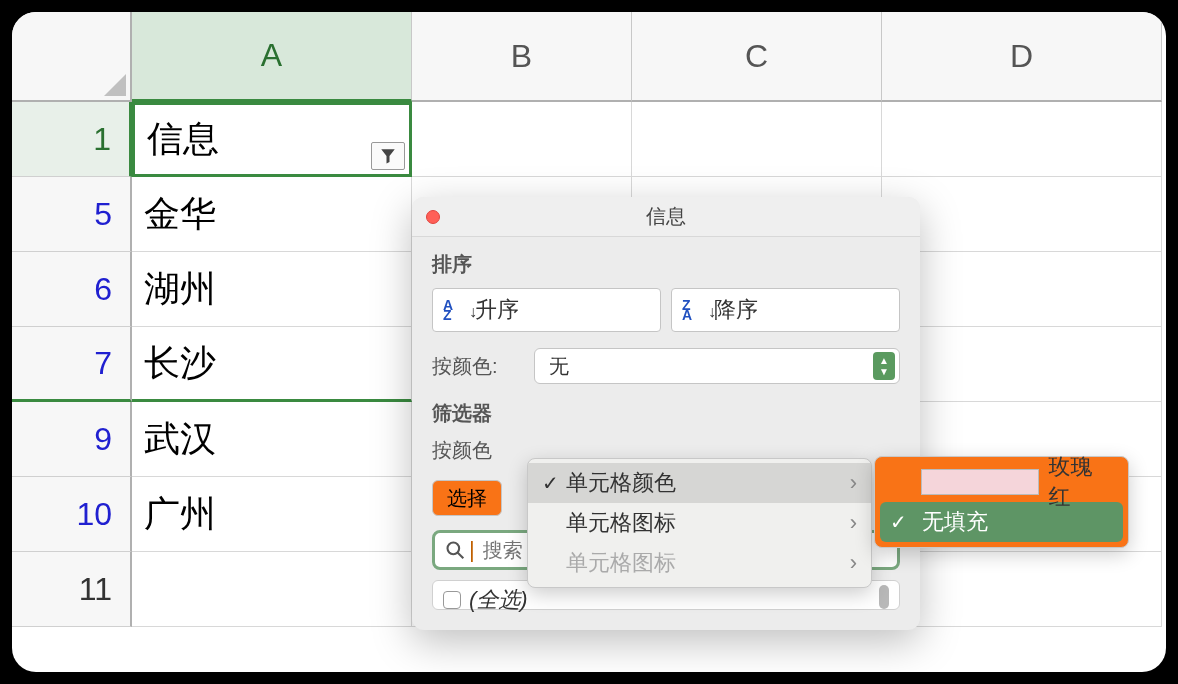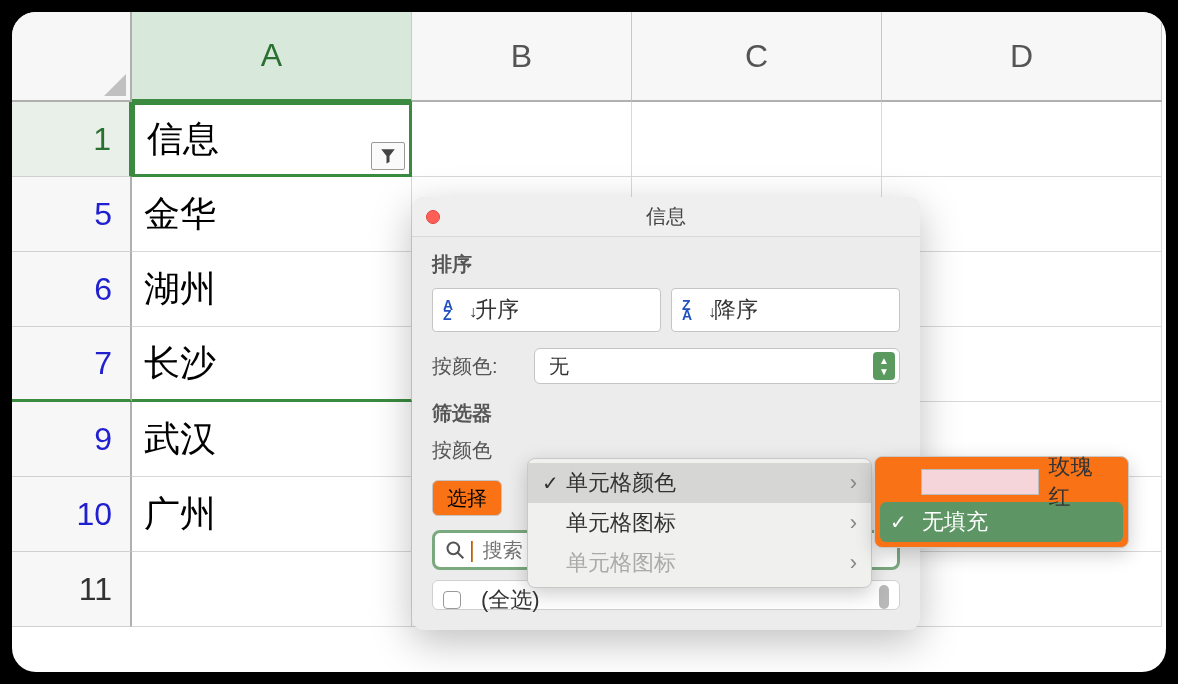--- a/index.html
+++ b/index.html
@@ -249,23 +249,24 @@
       border-radius: 6px;
       height: 30px;
       padding: 4px 10px;
       display: flex;
       align-items: flex-start;
       justify-content: space-between;
     }
     .checkbox-row {
       display: flex;
       align-items: center;
-      gap: 20px;
+      gap: 8px;
       font-size: 22px;
       color: #333;
+      font-style: italic;
     }
     .checkbox {
       width: 18px;
       height: 18px;
       border: 1px solid #999;
       border-radius: 4px;
       background: #fff;
     }
     .scroll-thumb {
       width: 10px;

